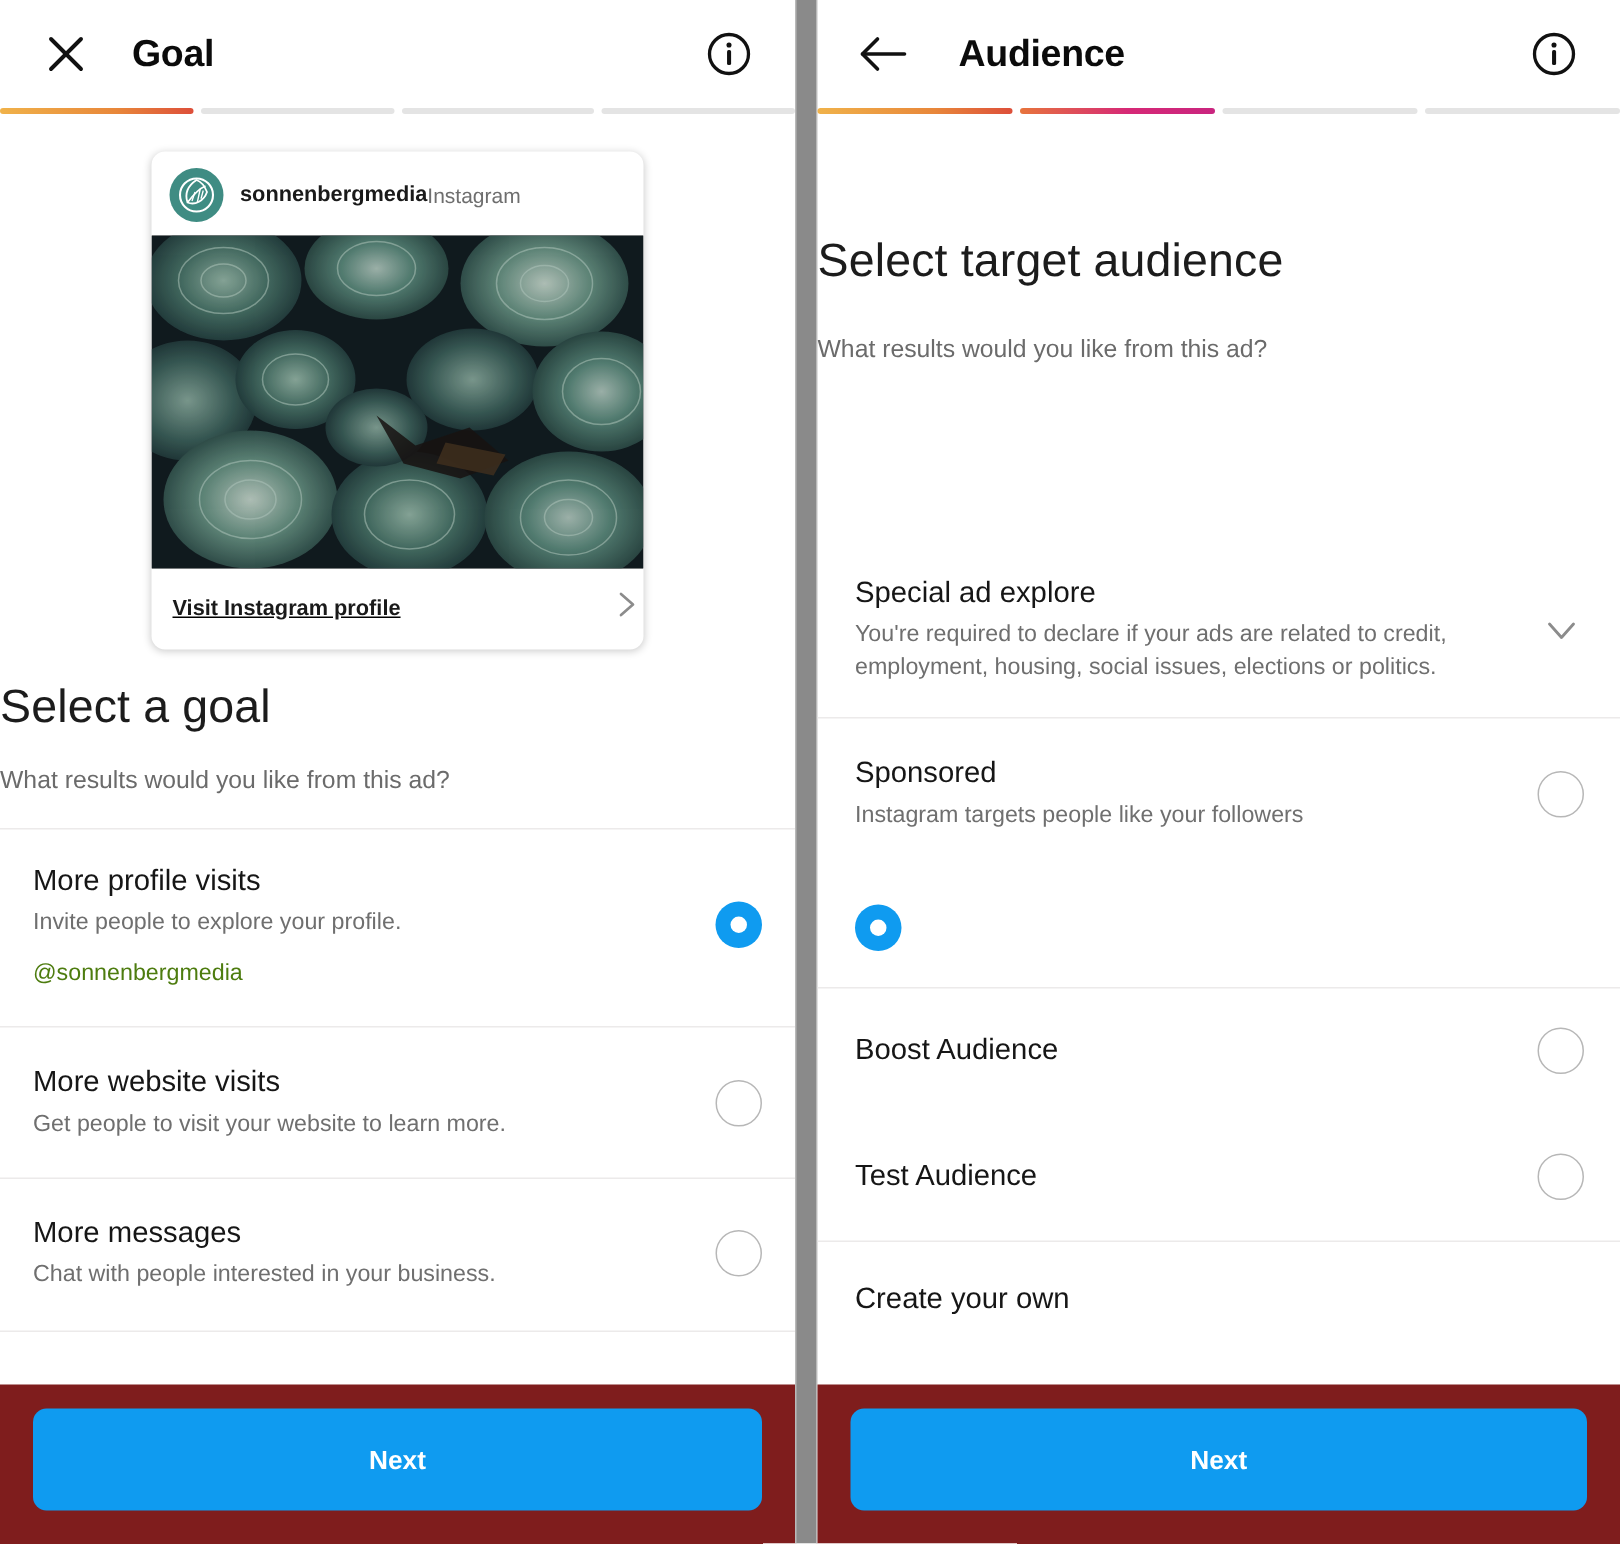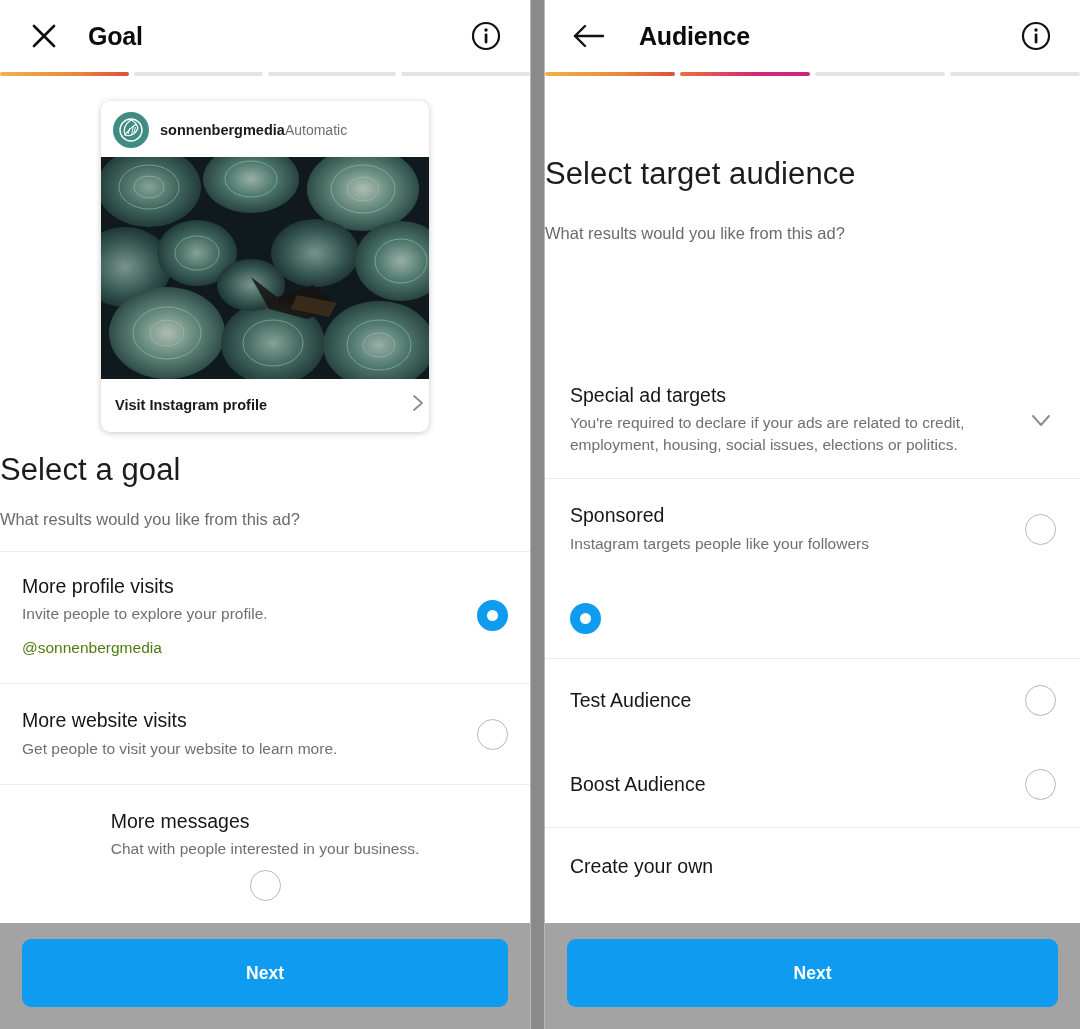--- a/index.html
+++ b/index.html
@@ -88,20 +88,21 @@
     display: flex; align-items: center; justify-content: center;
     flex: 0 0 36px;
   }
   .ad-head-text { display: flex; flex-direction: row; line-height: 1.25; }
   .ad-name { font-size: 14.5px; font-weight: bold; color: #1a1a1a; }
   .ad-sponsored { font-size: 14px; color: #6e6e6e; margin-top: 1px; }
   .ad-photo { width: 328px; height: 222px; position: relative; overflow: hidden; background: #10181a; }
   .ad-foot {
     display: flex; align-items: center; justify-content: space-between;
     padding: 14px 1px 15px 14px;
+    text-decoration: underline;
   }
   .ad-foot-label { font-size: 14.5px; font-weight: bold; color: #1a1a1a; }
 
   
   .hero { text-align: left; }
   .hero-title { font-size: 31px; color: #1c1c1c; font-weight: normal; letter-spacing: 0.1px; }
   .hero-sub   { font-size: 16.5px; color: #6b6b6b; }
 
   .sep { height: 1px; background: #eceaea; width: 100%; }
 
@@ -127,36 +128,36 @@
     background: #0f9bf0;
     display: flex; align-items: center; justify-content: center;
   }
   .radio.on::after {
     content: ""; width: 11px; height: 11px; border-radius: 50%; background: #ffffff;
   }
 
   .chev { flex: 0 0 30px; display: flex; align-items: center; justify-content: center; }
 
   
-  .bottom-bar { padding: 16px 22px 22px 22px; background: #a3a3a3; flex: 0 0 auto; }
+  .bottom-bar { padding: 16px 22px 22px 22px; background: #7f1d1d; flex: 0 0 auto; }
   .btn-primary {
     width: 100%; height: 68px;
     background: #0f9bf0;
     border: none; border-radius: 9px;
     color: #ffffff; font-size: 17.5px; font-weight: bold;
     font-family: "Liberation Sans", sans-serif;
     display: flex; align-items: center; justify-content: center;
   }
 
   
   .left-hero { padding: 20px 0 0 0; }
   .left-hero .hero-sub { margin-top: 22px; }
   .l-opt-1 { padding-top: 22px; padding-bottom: 26px; }
   .l-opt-2 { padding-top: 24px; padding-bottom: 24px; }
-  .l-opt-3 { padding-top: 24px; padding-bottom: 26px; flex-direction: column; }
+  .l-opt-3 { padding-top: 24px; padding-bottom: 26px; }
 
   
   .right-hero { padding: 80px 0 0 0; }
   .right-hero .hero-sub { margin-top: 32px; }
   .r-pad { padding-left: 25px; padding-right: 24px; }
   .r-opt-cat  { padding-top: 22px; padding-bottom: 22px; }
   .r-opt-auto { padding-top: 24px; padding-bottom: 26px; }
   .r-opt-b2b  { padding-top: 22px; padding-bottom: 24px; }
   .r-opt-s    { padding-top: 26px; padding-bottom: 27px; }
   .r-opt-own  { padding-top: 26px; padding-bottom: 28px; }
@@ -202,21 +203,21 @@
             <div class="avatar">
               <svg width="26" height="26" viewBox="0 0 26 26" aria-hidden="true">
                 <circle cx="13" cy="13" r="11" fill="none" stroke="#ffffff" stroke-width="1.4"></circle>
                 <path d="M13 3 C7 7 5 12 7 18 C12 20 18 17 20 11 C18 6 16 4 13 3 Z" fill="none" stroke="#ffffff" stroke-width="1.2"></path>
                 <path d="M7 18 C10 14 14 9 19 7" fill="none" stroke="#ffffff" stroke-width="1.1"></path>
                 <path d="M10 17 L12 11 M13.5 18 L15.5 9 M16 15.5 L17.5 10" stroke="#ffffff" stroke-width="0.9" fill="none"></path>
               </svg>
             </div>
             <div class="ad-head-text">
               <span class="ad-name">sonnenbergmedia</span>
-              <span class="ad-sponsored">Automatic</span>
+              <span class="ad-sponsored">Instagram</span>
             </div>
           </div>
 
           <div class="ad-photo">
             <svg width="328" height="222" viewBox="0 0 328 222" preserveAspectRatio="none" aria-hidden="true">
               <defs>
                 <radialGradient id="r1" cx="50%" cy="50%" r="55%">
                   <stop offset="0%" stop-color="#b8cfc4"></stop>
                     <stop offset="45%" stop-color="#5f8f80"></stop>
                     <stop offset="100%" stop-color="#27433f"></stop>
@@ -360,21 +361,21 @@
 
       <div class="hero right-hero">
         <div class="hero-title">Select target audience</div>
         <div class="hero-sub">What results would you like from this ad?</div>
       </div>
 
       <div class="spacer-120"></div>
 
       <div class="opt-row r-pad r-opt-cat">
         <div class="opt-text">
-          <div class="opt-title">Special ad targets</div>
+          <div class="opt-title">Special ad explore</div>
           <div class="opt-desc">You're required to declare if your ads are related to credit, employment, housing, social issues, elections or politics.</div>
         </div>
         <div class="chev">
           <svg width="26" height="26" viewBox="0 0 26 26" aria-hidden="true">
             <polyline points="5,9 13,18 21,9" fill="none" stroke="#8c8c8c" stroke-width="1.9" stroke-linecap="round" stroke-linejoin="round"></polyline>
           </svg>
         </div>
       </div>
 
       <div class="sep"></div>
@@ -388,28 +389,28 @@
       </div>
 
       <div class="opt-row r-pad r-opt-b2b">
         <div class="radio on"></div>
       </div>
 
       <div class="sep"></div>
 
       <div class="opt-row r-pad r-opt-s">
         <div class="opt-text">
+          <div class="opt-title">Boost Audience</div>
+        </div>
+        <div class="radio"></div>
+      </div>
+
+      <div class="opt-row r-pad r-opt-s">
+        <div class="opt-text">
           <div class="opt-title">Test Audience</div>
-        </div>
-        <div class="radio"></div>
-      </div>
-
-      <div class="opt-row r-pad r-opt-s">
-        <div class="opt-text">
-          <div class="opt-title">Boost Audience</div>
         </div>
         <div class="radio"></div>
       </div>
 
       <div class="sep"></div>
 
       <div class="opt-row r-pad r-opt-own">
         <div class="opt-text">
           <div class="opt-title">Create your own</div>
 

